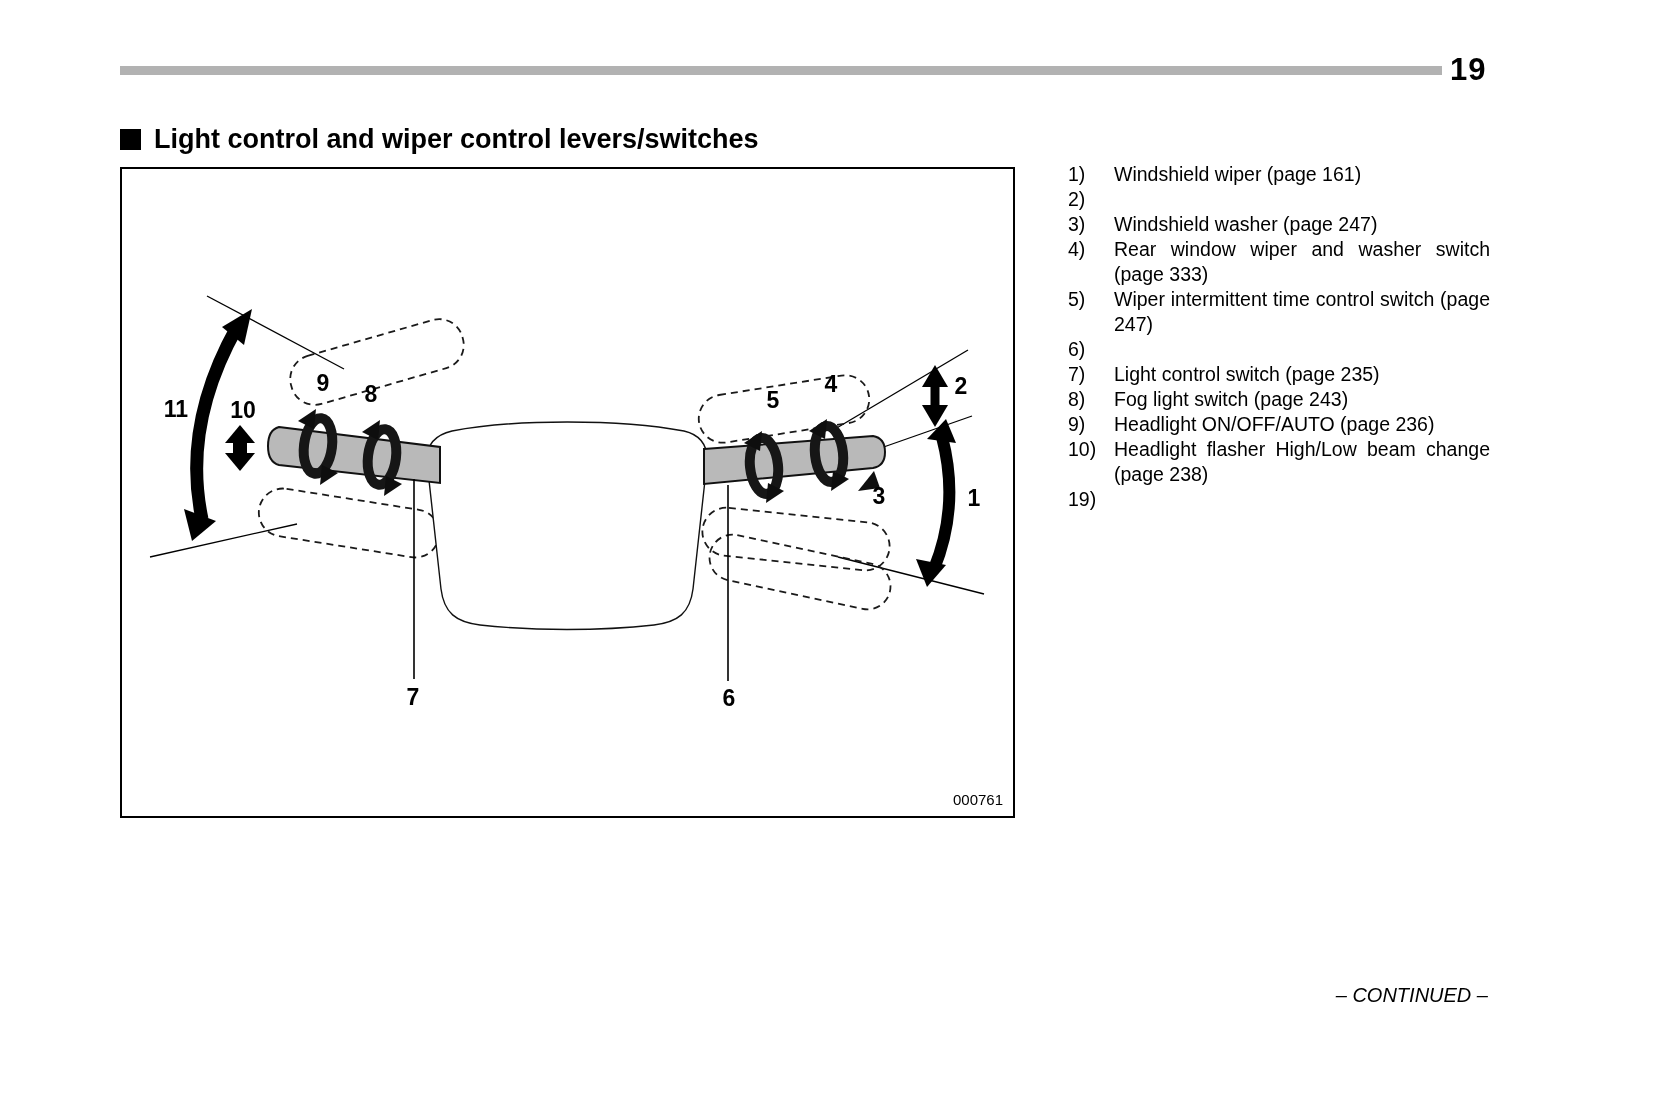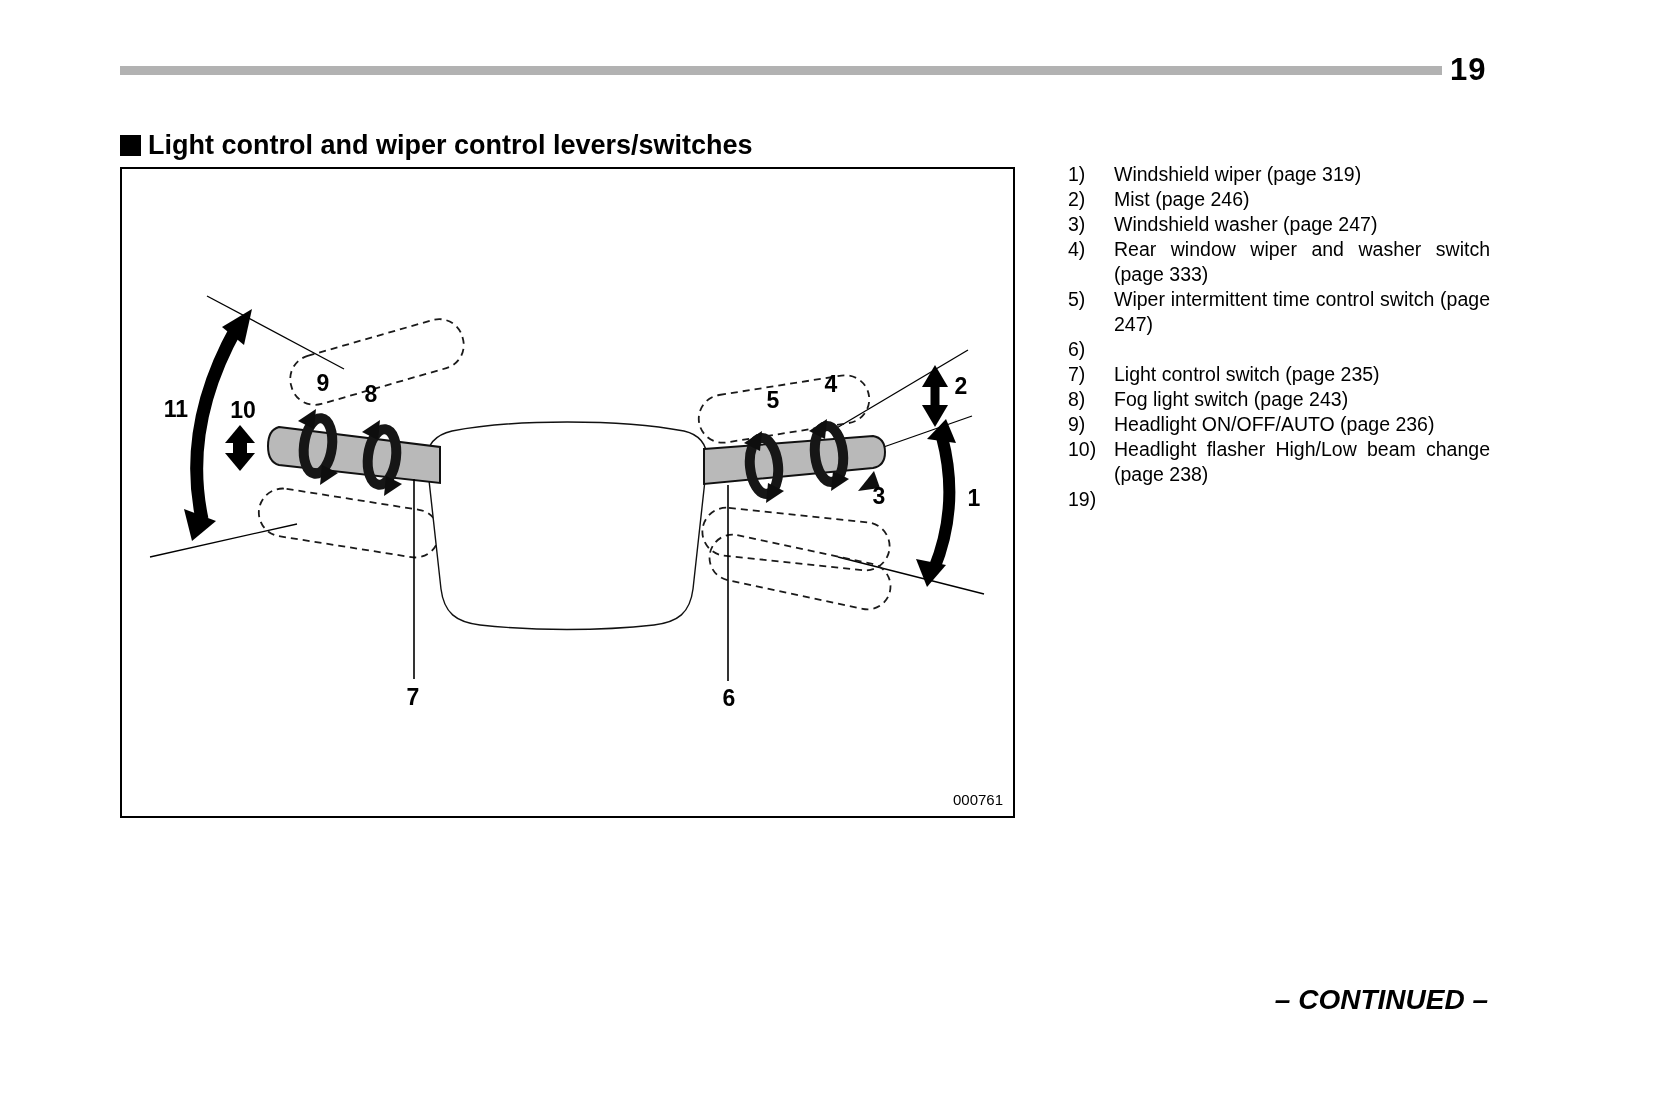--- a/index.html
+++ b/index.html
@@ -16,22 +16,22 @@
   .top-rule {
     position:absolute; left:120px; top:66px;
     width:1322px; height:9px; background:#b2b2b2;
   }
   .page-number {
     position:absolute; left:1450px; top:52px;
     font-size:31px; font-weight:bold; letter-spacing:1px;
   }
 
   .heading {
-    position:absolute; left:120px; top:130px;
-    display:flex; align-items:center; gap:7px;
+    position:absolute; left:120px; top:124px;
+    display:flex; align-items:center; gap:13px;
     font-size:27px; font-weight:bold;
   }
   .heading .bullet { width:21px; height:21px; background:#000; flex:0 0 21px; }
 
   .figure-box {
     position:absolute; left:120px; top:167px;
     width:895px; height:651px;
     border:2px solid #000; background:#fff;
   }
   .figure-box svg { width:100%; height:100%; display:block; }
@@ -45,21 +45,21 @@
   .legend {
     position:absolute; left:1068px; top:162px; width:422px;
     font-size:19.5px; line-height:25px;
   }
   .legend-item { display:flex; }
   .legend-num { flex:0 0 46px; width:46px; }
   .legend-text { flex:1; text-align:justify; }
 
   .continued {
     position:absolute; right:183px; top:984px;
-    font-size:28px; font-weight:bold; font-style:italic;
+    font-size:20px; font-weight:normal; font-style:italic;
   }
 </style>
 </head>
 <body>
 
 <div class="page">
 
   <div class="top-rule"></div>
   <div class="page-number">19</div>
 
@@ -165,25 +165,24 @@
         <text x="607" y="537">6</text>
       </g>
 
       <text class="code" x="856" y="636">000761</text>
     </svg>
   </div>
 
   <div class="legend">
     <div class="legend-item">
       <span class="legend-num">1)</span>
-      <span class="legend-text">Windshield wiper (page 319)</span>
+      <span class="legend-text">Windshield wiper (page 161)</span>
     </div>
     <div class="legend-item">
       <span class="legend-num">2)</span>
-      <span class="legend-text">Mist (page 246)</span>
     </div>
     <div class="legend-item">
       <span class="legend-num">3)</span>
       <span class="legend-text">Windshield washer (page 247)</span>
     </div>
     <div class="legend-item">
       <span class="legend-num">4)</span>
       <span class="legend-text">Rear window wiper and washer switch (page 333)</span>
     </div>
     <div class="legend-item">

